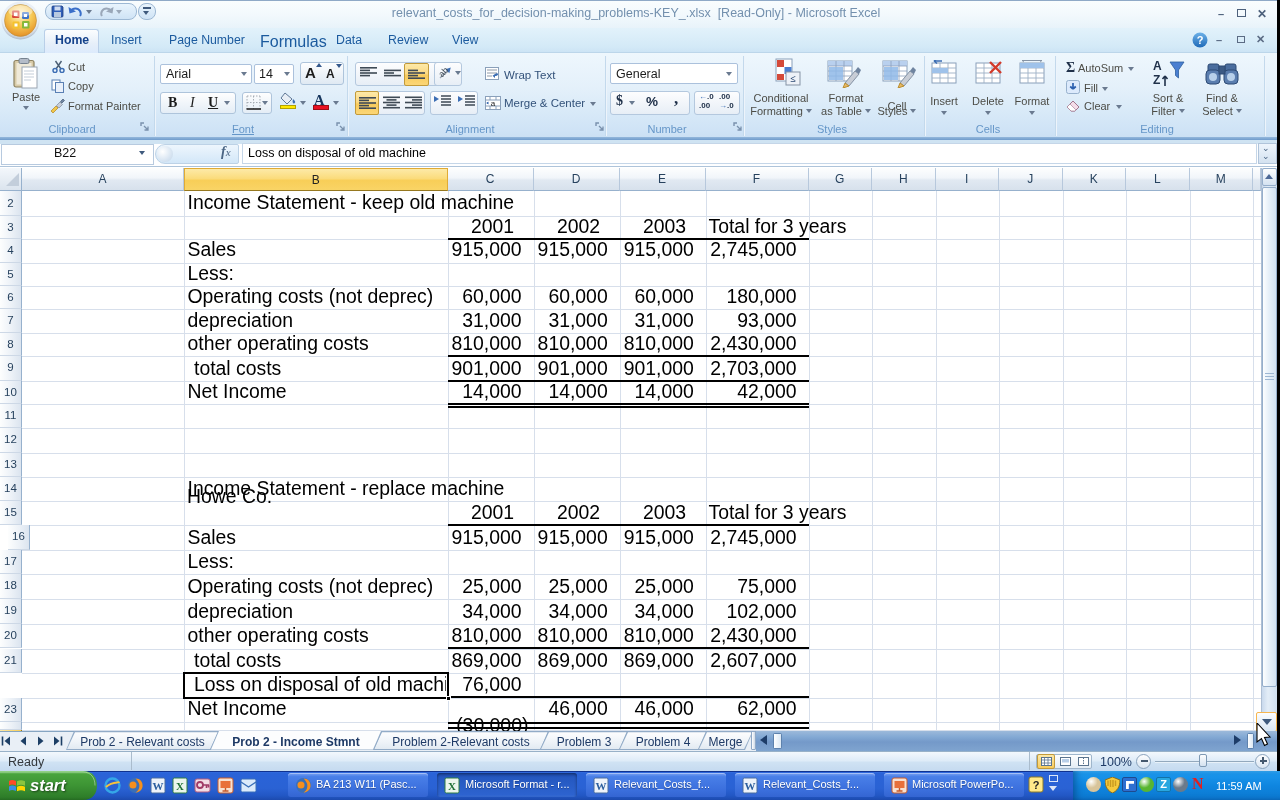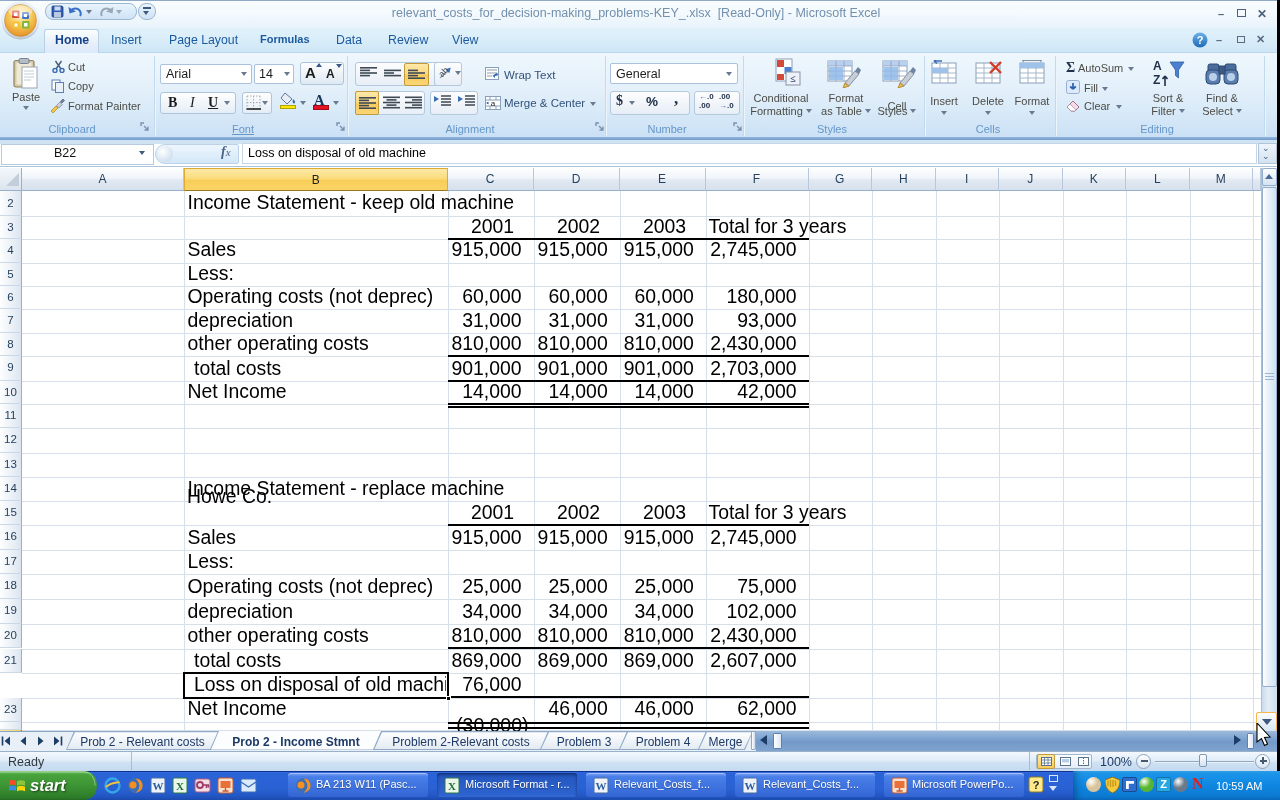--- a/index.html
+++ b/index.html
@@ -69,22 +69,22 @@
 <path d="M12.5 5 C10 1.5 5 1.5 3 5 C2 6.8 2 8.5 3 10" stroke="#9aa7b8" stroke-width="2" fill="none"></path>
 <path d="M14.5 1 L13.5 7.5 L7 5.5 Z" fill="#9aa7b8"></path>
 </svg>
 <div class="dda" style="left:116px;top:10px;border-top-color:#9aa7b8;"></div>
 <div class="ab" style="left:143px;top:7px;width:8px;height:1.6px;background:#3f5a7d;"></div>
 <div class="dda" style="left:143px;top:11px;border-top-color:#3f5a7d;"></div>
 <div class="ab" style="left:0;top:28px;width:1280px;height:25px;background:linear-gradient(#e2f2fb,#d3e9f7 80%,#cce4f5);border-bottom:1px solid #bcd6ea;"></div>
 <div class="ab" style="left:44px;top:29px;width:55px;height:24px;background:linear-gradient(#fbfdfe,#e6eff9 60%,#dceafc);border:1px solid #b9cfe8;border-bottom:none;border-radius:3px 3px 0 0;"></div>
 <div class="ab" style="left:55px;top:33px;font-size:12.3px;color:#15428b;font-weight:bold;">Home</div>
 <div class="ab" style="left:111px;top:33px;font-size:12.3px;color:#1b5a9e;font-weight:normal;">Insert</div>
-<div class="ab" style="left:169px;top:33px;font-size:12.3px;color:#1b5a9e;font-weight:normal;">Page Layout</div>
-<div class="ab" style="left:260px;top:33px;font-size:11px;color:#1b5a9e;font-weight:bold;">Formulas</div>
+<div class="ab" style="left:169px;top:33px;font-size:12.3px;color:#1b5a9e;font-weight:normal;">Page Number</div>
+<div class="ab" style="left:260px;top:33px;font-size:16px;color:#1b5a9e;font-weight:normal;">Formulas</div>
 <div class="ab" style="left:336px;top:33px;font-size:12.3px;color:#1b5a9e;font-weight:normal;">Data</div>
 <div class="ab" style="left:388px;top:33px;font-size:12.3px;color:#1b5a9e;font-weight:normal;">Review</div>
 <div class="ab" style="left:452px;top:33px;font-size:12.3px;color:#1b5a9e;font-weight:normal;">View</div>
 <svg class="ab" style="left:1192px;top:32px" width="16" height="16" viewBox="0 0 16 16">
 <circle cx="8" cy="8" r="7.5" fill="url(#helpg)"></circle>
 <defs>
       <linearGradient id="helpg" x1="0" y1="0" x2="0" y2="1">
         <stop offset="0" stop-color="#6db1e8"></stop>
         <stop offset="1" stop-color="#1f6ab8"></stop>
       </linearGradient>
@@ -441,21 +441,21 @@
 <div class="rowhdr" style="top:285.9px;height:23.5px;line-height:22.5px;">6</div>
 <div class="rowhdr" style="top:309.4px;height:23.400000000000034px;line-height:22.400000000000034px;">7</div>
 <div class="rowhdr" style="top:332.8px;height:23.5px;line-height:22.5px;">8</div>
 <div class="rowhdr" style="top:356.3px;height:24.5px;line-height:23.5px;">9</div>
 <div class="rowhdr" style="top:380.8px;height:23.5px;line-height:22.5px;">10</div>
 <div class="rowhdr" style="top:404.3px;height:24.099999999999966px;line-height:23.099999999999966px;">11</div>
 <div class="rowhdr" style="top:428.4px;height:24.200000000000045px;line-height:23.200000000000045px;">12</div>
 <div class="rowhdr" style="top:452.6px;height:24.099999999999966px;line-height:23.099999999999966px;">13</div>
 <div class="rowhdr" style="top:476.7px;height:24.19999999999999px;line-height:23.19999999999999px;">14</div>
 <div class="rowhdr" style="top:500.9px;height:24.100000000000023px;line-height:23.100000000000023px;">15</div>
-<div class="rowhdr" style="top:525px;height:24.700000000000045px;line-height:23.700000000000045px;">16</div>
+<div class="rowhdr" style="top:525px;height:24.700000000000045px;line-height:23.700000000000045px;margin-left:8px;">16</div>
 <div class="rowhdr" style="top:549.7px;height:24.699999999999932px;line-height:23.699999999999932px;">17</div>
 <div class="rowhdr" style="top:574.4px;height:24.700000000000045px;line-height:23.700000000000045px;">18</div>
 <div class="rowhdr" style="top:599.1px;height:24.699999999999932px;line-height:23.699999999999932px;">19</div>
 <div class="rowhdr" style="top:623.8px;height:24.700000000000045px;line-height:23.700000000000045px;">20</div>
 <div class="rowhdr" style="top:648.5px;height:24.5px;line-height:23.5px;">21</div>
 <div class="rowhdr" style="top:708px;height:24.5px;line-height:23.5px;background:linear-gradient(90deg,#fdeaa8,#f8ce58);border-right:1px solid #96781f;color:#222;">22</div>
 <div class="rowhdr" style="top:697.5px;height:24.0px;line-height:23.0px;">23</div>
 <div class="rowhdr" style="top:721.5px;height:8.5px;line-height:8.5px;"></div>
 <div class="celltxt" style="left:187.5px;top:192.3px;">Income Statement - keep old machine</div>
 <div class="celltxt" style="left:449.5px;top:215.8px;width:86.0px;text-align:center;">2001</div>
@@ -718,16 +718,16 @@
     <path d="M7.5 0 L15 3 C15 10 12 14 7.5 16 C3 14 0 10 0 3 Z" fill="#f5c93c" stroke="#8a6d1f"></path>
     <path d="M3 3.5 V9 M5.5 3 V10 M8 3 V10 M10.5 3.5 V9" stroke="#c89a20" stroke-width="1.4"></path>
   </svg>
 <div class="trayic" style="left:1122px;background:#2d6fd1;border:1px solid #1d4a8f;">
     <div style="position:absolute;left:3px;top:3px;width:8px;height:8px;background:#fff;clip-path:polygon(0 0,100% 0,100% 35%,35% 35%,35% 100%,0 100%);"></div>
   </div>
 <div class="trayic" style="left:1139px;background:radial-gradient(circle at 35% 30%,#fff 0%,#58b531 45%,#58b531);border-radius:50%;"></div>
 <div class="trayic" style="left:1156px;background:#28a7e0;border:1px solid #1272a8;color:#fff;font-size:11px;font-weight:bold;text-align:center;line-height:13px;">Z</div>
 <div class="trayic" style="left:1173px;background:radial-gradient(circle at 35% 30%,#fff 0%,#6a7a8a 45%,#6a7a8a);border-radius:50%;"></div>
 <div class="ab" style="left:1192px;top:775px;font-size:16px;font-weight:bold;color:#e02020;font-family:'Liberation Serif',serif;">N</div>
-<div class="ab" style="left:1216px;top:780px;font-size:11px;color:#fff;">10:59 AM</div>
+<div class="ab" style="left:1216px;top:780px;font-size:11px;color:#fff;">11:59 AM</div>
 <div class="ab" style="left:1277px;top:0;width:3px;height:771px;background:#000;"></div>
 <svg class="ab" style="left:1256px;top:723px" width="17" height="26" viewBox="0 0 17 26">
 <path d="M1 0 L1 19 L5.5 15.5 L8.5 22.5 L11.5 21 L8.5 14.5 L14 14 Z" fill="#fff" stroke="#000" stroke-width="1.1"></path>
 </svg>
 </body></html>

